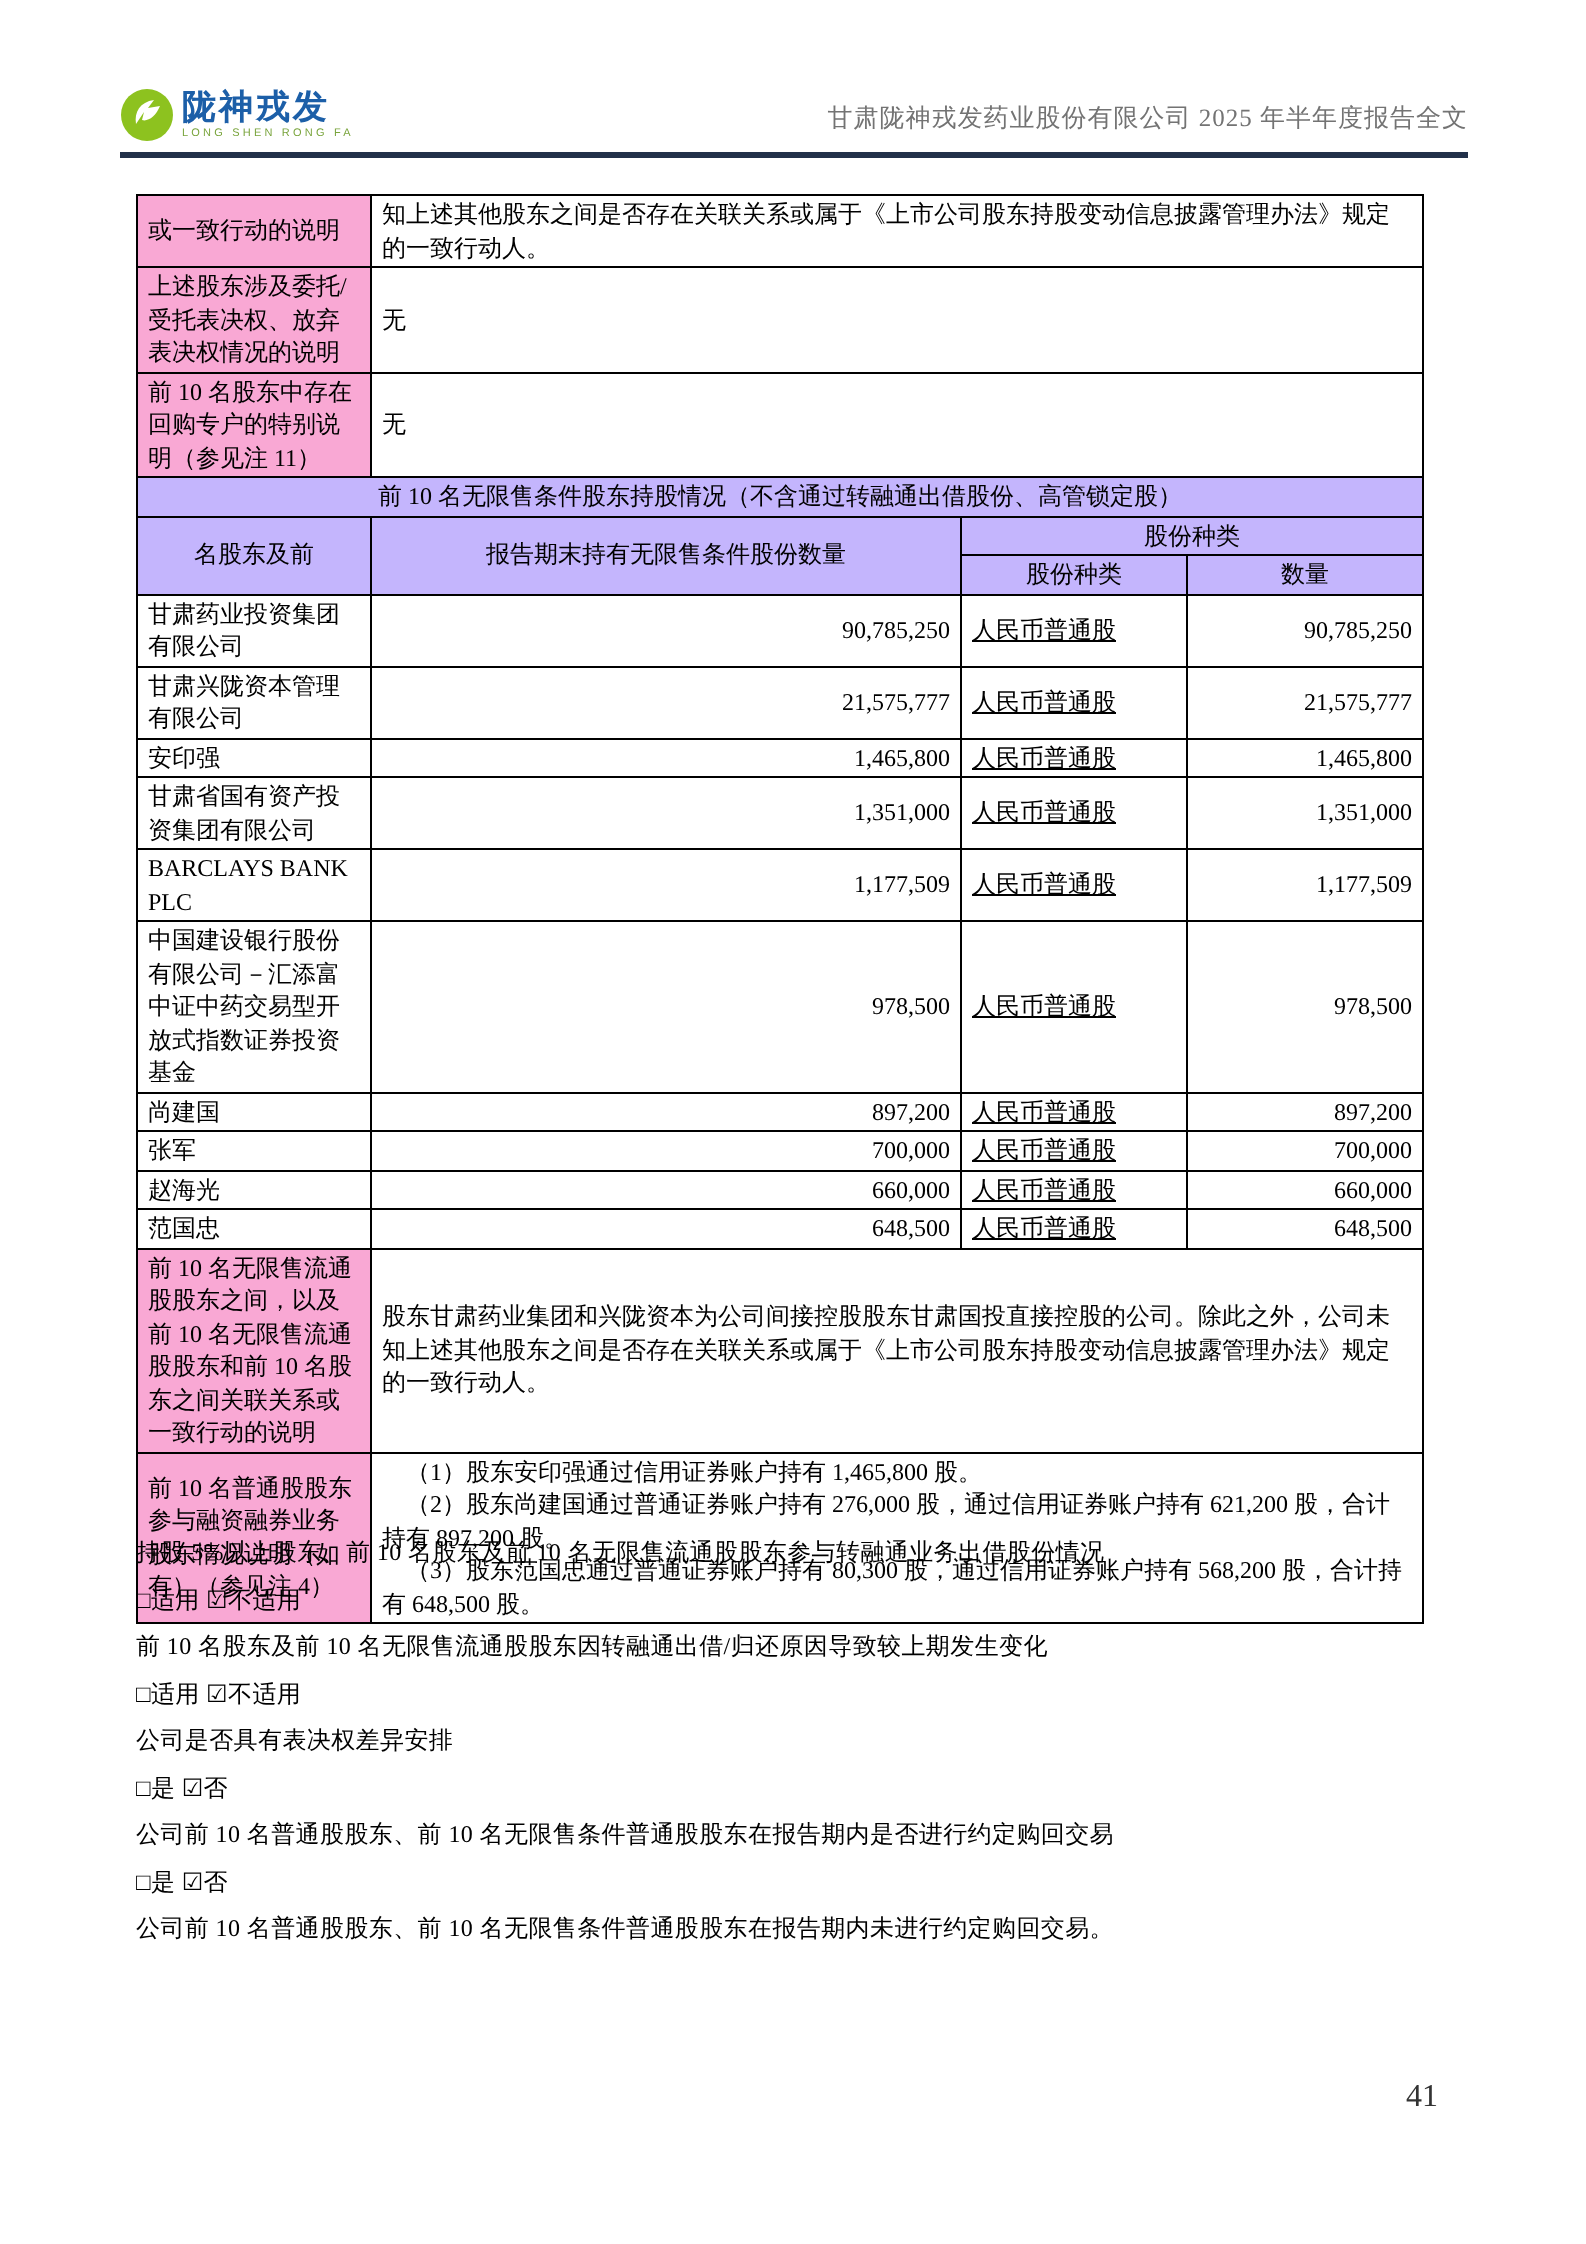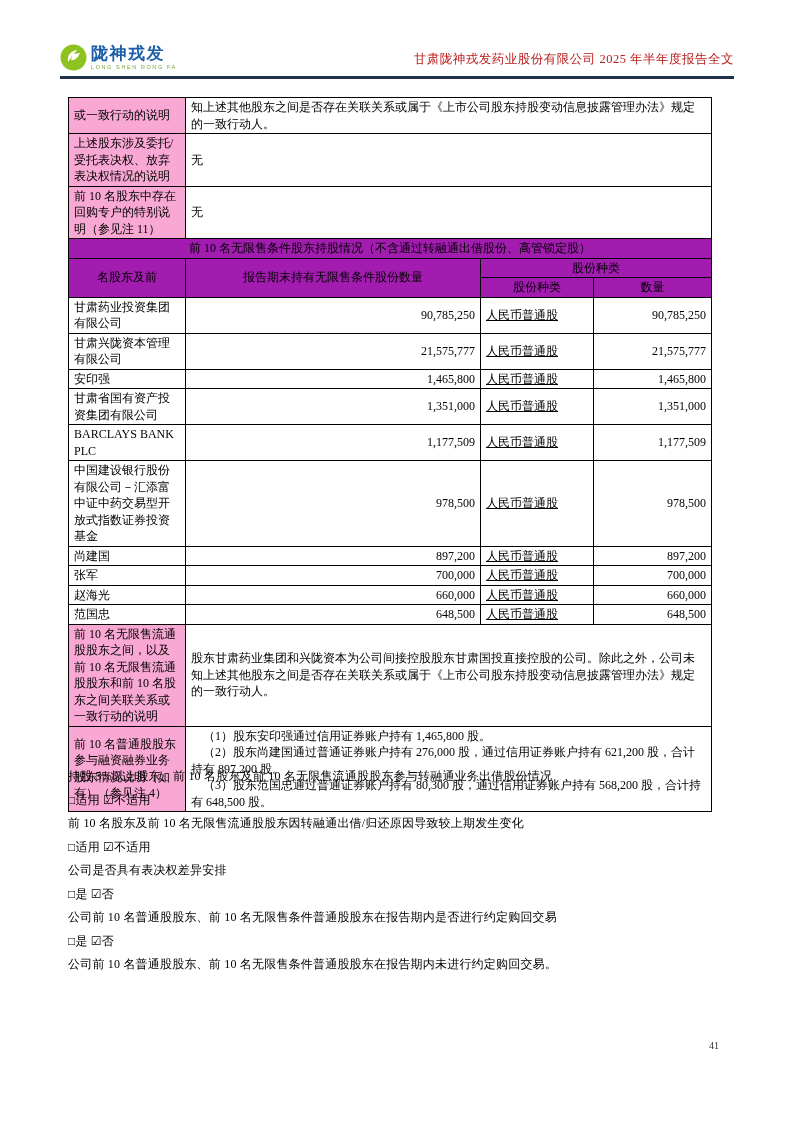--- a/index.html
+++ b/index.html
@@ -15,51 +15,51 @@
   }
 
   
   .header { position:absolute; top:44px; left:60px; width:674px; }
   .header-row { display:flex; justify-content:space-between; align-items:flex-end; }
   .logo { display:flex; align-items:center; gap:4px; }
   .logo-icon { width:27px; height:27px; flex:0 0 auto; }
   .logo-text { display:flex; flex-direction:column; line-height:1; }
   .brand-cn { font-size:17px; font-weight:bold; color:#1c5fa8; letter-spacing:1.5px; font-family:"Liberation Sans",sans-serif; }
   .brand-en { font-size:5.5px; color:#79a43c; letter-spacing:1.6px; margin-top:3px; font-family:"Liberation Sans",sans-serif; }
-  .doc-title { font-size:12.5px; color:#b91c1c; padding-bottom:3px; letter-spacing:0.5px; }
+  .doc-title { font-size:12.5px; color:#737373; padding-bottom:3px; letter-spacing:0.5px; }
   .header-rule { margin-top:5px; height:2.5px; background:#22314a; }
 
   
   table.main {
     position:absolute; top:97px; left:68px;
     width:643px; border-collapse:collapse; table-layout:fixed;
   }
   table.main td, table.main th {
     border:1px solid #000;
     font-size:12px; line-height:16.5px;
     padding:1px 5px;
     vertical-align:middle;
     font-weight:normal;
     word-break:break-all;
   }
-  .gray { background:#a21caf; }
+  .gray { background:#c4b5fd; }
   .label-cell { background:#f9a8d4; padding-left:4px; padding-right:5px; }
   .center { text-align:center; }
   .num { text-align:right; padding-right:9px; font-family:Liberation Serif, serif; }
   .type-cell { padding-left:11px;text-decoration:underline; }
   .name-cell { padding-left:4px; padding-right:6px; }
   .note-text { padding-left:9px; padding-right:6px; }
   .note-lines div { text-indent:1em; }
 
   
   .paras { position:absolute; top:768px; left:68px; width:660px; }
   .paras p { margin:0 0 7px 0; font-size:12px; line-height:16.5px; letter-spacing:0.2px; }
 
   
-  .page-number { position:absolute; top:1040px; right:74px; font-size:10px; color:#333; }
+  .page-number { position:absolute; top:1040px; right:74px; font-size:16px; color:#333; }
 </style>
 </head>
 <body>
 
 <div class="page">
 
   <div class="header">
     <div class="header-row">
       <div class="logo">
         <svg class="logo-icon" viewBox="0 0 27 27">

